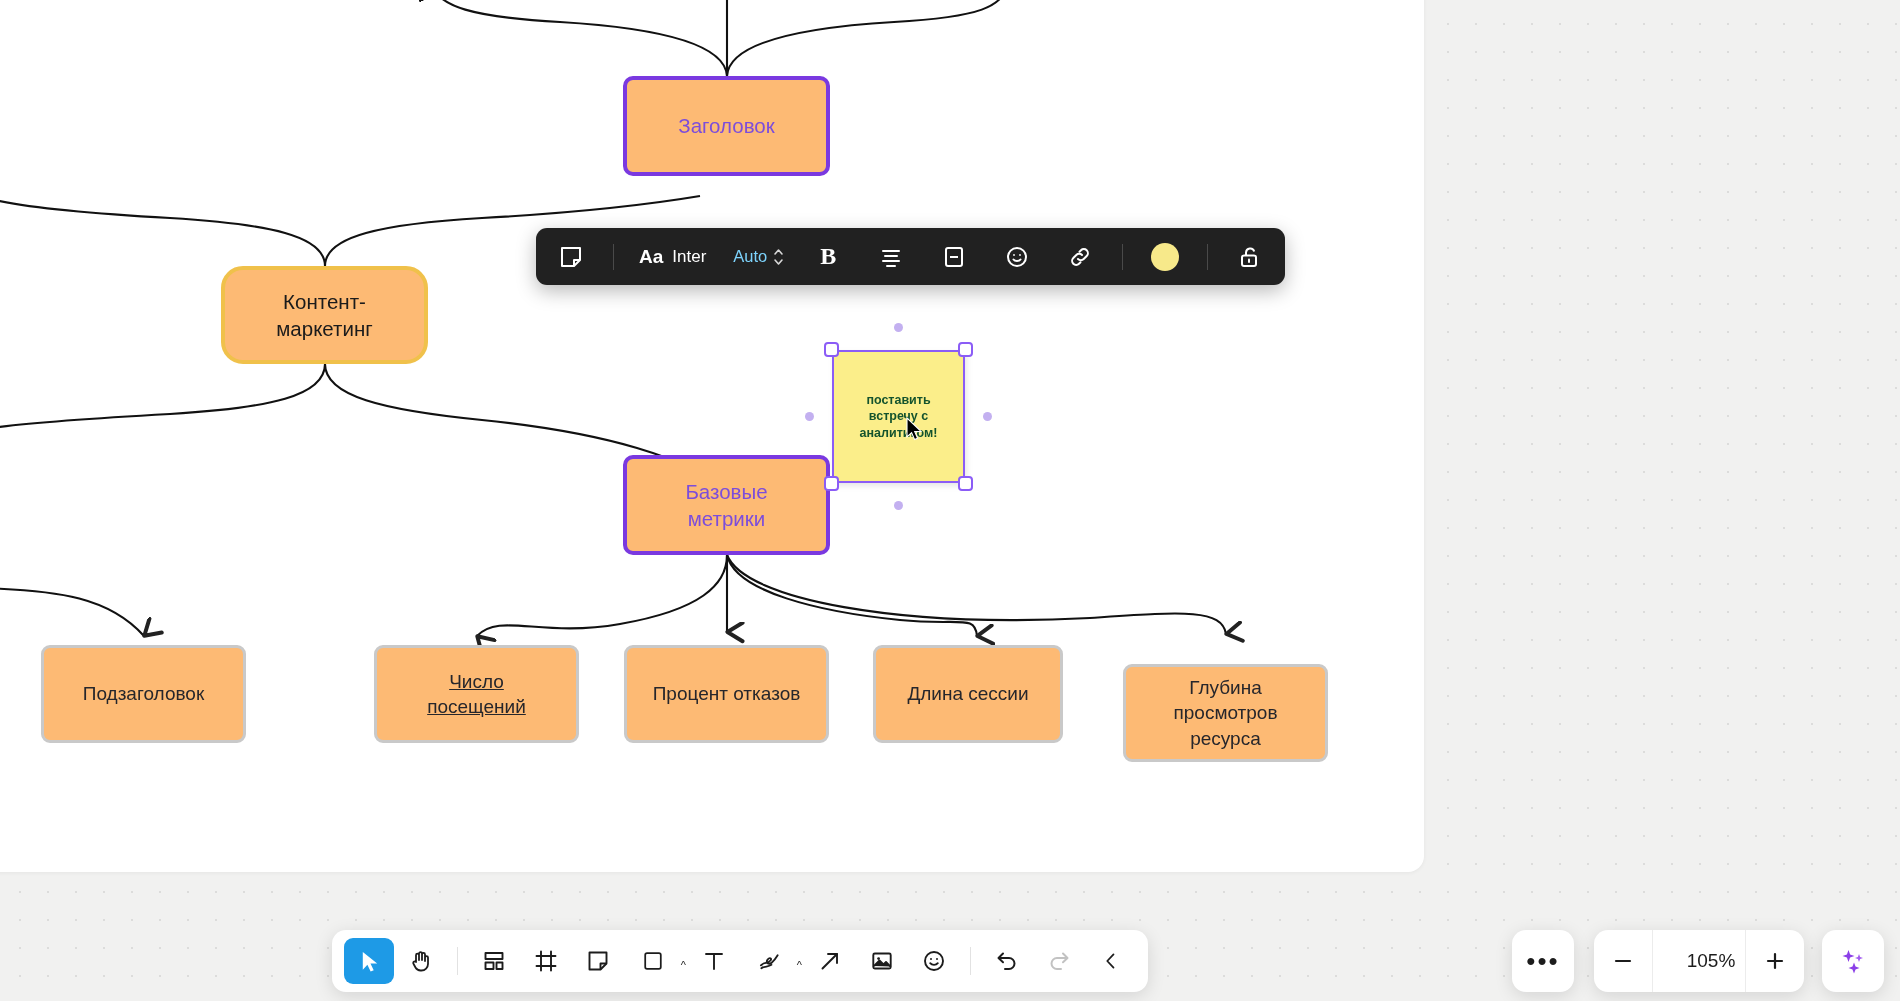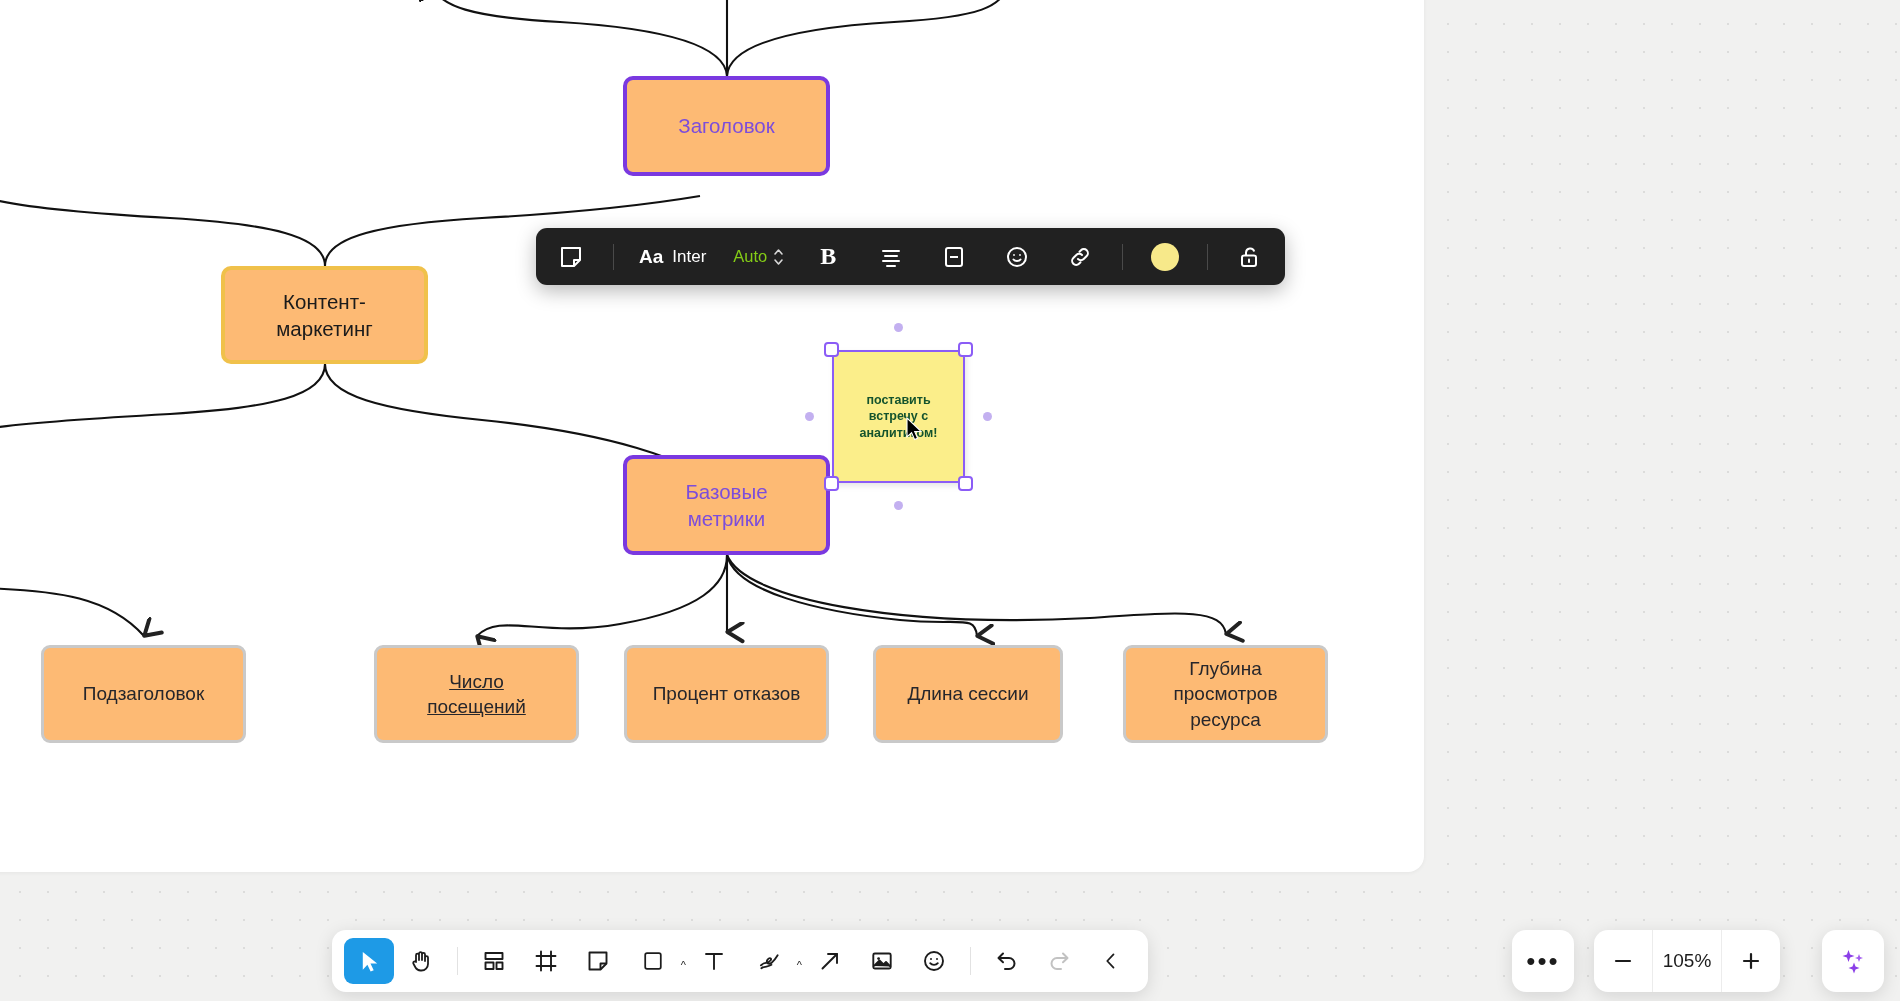--- a/index.html
+++ b/index.html
@@ -32,31 +32,31 @@
     position:absolute;
     box-sizing:border-box;
     display:flex;align-items:center;justify-content:center;
     text-align:center;
     background:#fdba74;
     border-radius:9px;
     line-height:1.32;
     white-space:pre-line;
   }
   .node.purple{border:4px solid #7a39e0;color:#7c4ddb;font-size:20.5px;border-radius:10px;}
-  .node.yellow{border:4px solid #f0c14b;color:#1b1b1b;font-size:20.5px;border-radius:10px;}
+  .node.yellow{border:4px solid #f0c14b;color:#1b1b1b;font-size:20.5px;border-radius:22px;}
   .node.gray{border:3px solid #c9c9c9;color:#26262b;font-size:19px;}
 
   #node-zagolovok{left:623px;top:76px;width:207px;height:100px;}
   #node-content-marketing{left:221px;top:266px;width:207px;height:98px;}
   #node-base-metrics{left:623px;top:455px;width:207px;height:100px;}
   #node-podzagolovok{left:41px;top:645px;width:205px;height:98px;}
   #node-visits{left:374px;top:645px;width:205px;height:98px;text-decoration:underline;}
   #node-bounce{left:624px;top:645px;width:205px;height:98px;}
   #node-session{left:873px;top:645px;width:190px;height:98px;}
-  #node-depth{left:1123px;top:645px;width:205px;height:98px;}
+  #node-depth{left:1123px;top:664px;width:205px;height:98px;}
 
   
   #sticky-note-wrap{position:absolute;left:832px;top:350px;width:133px;height:133px;}
   #sticky-note{
     position:absolute;inset:0;
     background:#fbee8a;
     border:2px solid #8b5cf6;
     box-sizing:border-box;
     display:flex;align-items:center;justify-content:center;
     text-align:center;
@@ -101,21 +101,21 @@
   }
   .ft-btn{
     height:42px;min-width:42px;
     display:flex;align-items:center;justify-content:center;
     border-radius:7px;cursor:pointer;padding:0 6px;
   }
   .ft-sep{width:1px;height:26px;background:#4a4a4a;margin:0 6px;}
   .ft-font{display:flex;align-items:center;gap:9px;padding:0 10px;height:42px;border-radius:7px;cursor:pointer;}
   .ft-font-name{font-size:17px;color:#fff;}
   .ft-size{display:flex;align-items:center;gap:6px;padding:0 8px;height:42px;border-radius:7px;cursor:pointer;}
-  .ft-size-val{font-size:16.5px;color:#84cc16;}
+  .ft-size-val{font-size:16.5px;color:#7dd3fc;}
   #ft-color-swatch{width:28px;height:28px;border-radius:50%;background:#f7e98a;cursor:pointer;}
 
   
   #main-toolbar{
     position:absolute;left:332px;top:930px;
     height:62px;
     background:#ffffff;
     border-radius:14px;
     display:flex;align-items:center;
     padding:0 12px;gap:2px;
@@ -144,21 +144,21 @@
   #zoom-controls{
     position:absolute;left:1594px;top:930px;
     height:62px;background:#fff;border-radius:14px;
     display:flex;align-items:center;
     box-shadow:0 4px 18px rgba(0,0,0,.12);
   }
   .zm-btn{width:58px;height:62px;display:flex;align-items:center;justify-content:center;cursor:pointer;color:#1c1c1c;}
   #zoom-level{
     min-width:68px;text-align:center;font-size:19px;color:#1c1c1c;cursor:pointer;
     border-left:1px solid #ececec;border-right:1px solid #ececec;
-    height:62px;display:flex;align-items:center;justify-content:center;
+    height:62px;display:flex;align-items:center;justify-content:center;padding-left:24px;
   }
   #ai-button{
     position:absolute;left:1822px;top:930px;
     width:62px;height:62px;background:#fff;border-radius:14px;
     display:flex;align-items:center;justify-content:center;
     box-shadow:0 4px 18px rgba(0,0,0,.12);cursor:pointer;
   }
 </style>
 </head>
 <body>

